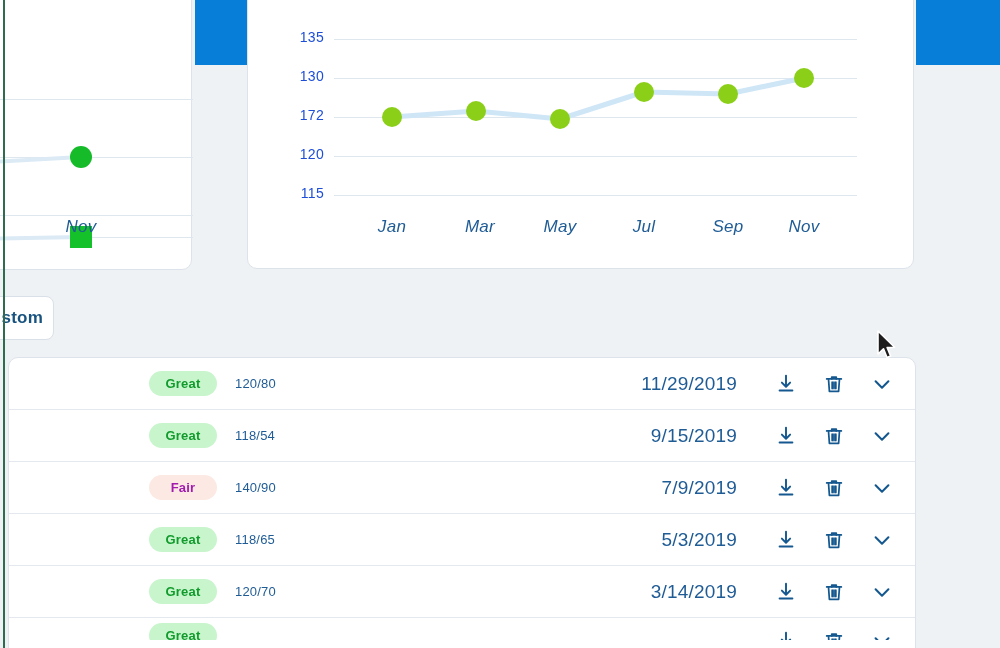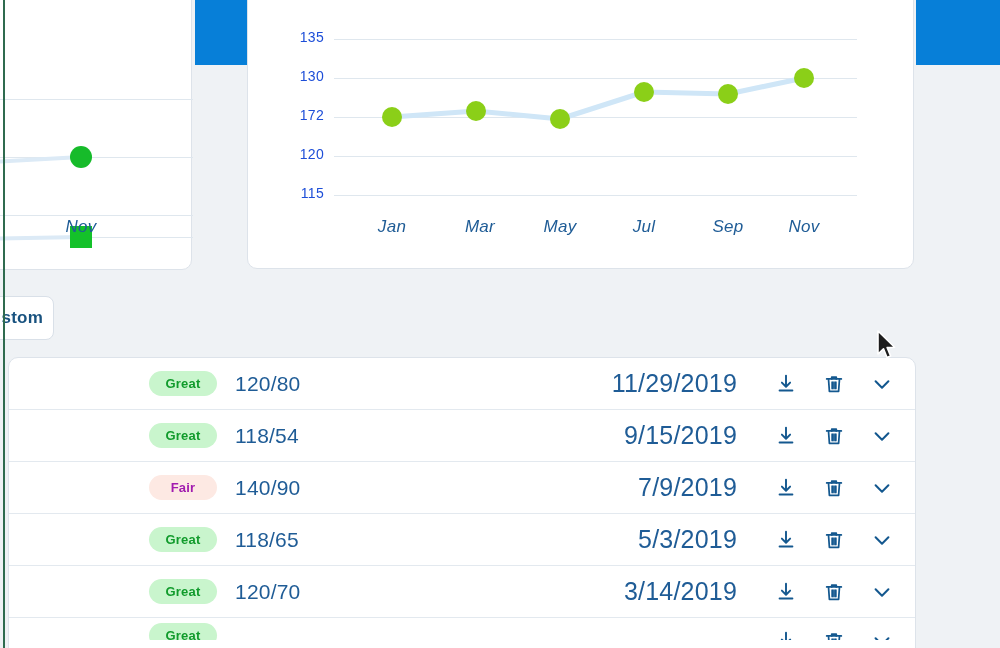--- a/index.html
+++ b/index.html
@@ -148,28 +148,28 @@
     border-radius: 14px;
     font-size: 13px;
     font-weight: 700;
     letter-spacing: 0.2px;
   }
   .badge.great { background: #c9f5cd; color: #119b2c; }
   .badge.fair  { background: #fde9e3; color: #a21caf; }
   .reading {
     flex: 0 0 auto;
     margin-left: 18px;
-    font-size: 21px;
+    font-size: 13px;
     color: #1f5c96;
     letter-spacing: 0.2px;
   }
   .flex-fill { flex: 1 1 auto; }
   .date {
     flex: 0 0 auto;
-    font-size: 25px;
+    font-size: 19px;
     color: #1f5c96;
     text-align: right;
     letter-spacing: 0.2px;
   }
   .actions {
     flex: 0 0 auto;
     display: flex;
     align-items: center;
     gap: 22px;
     margin-left: 36px;

